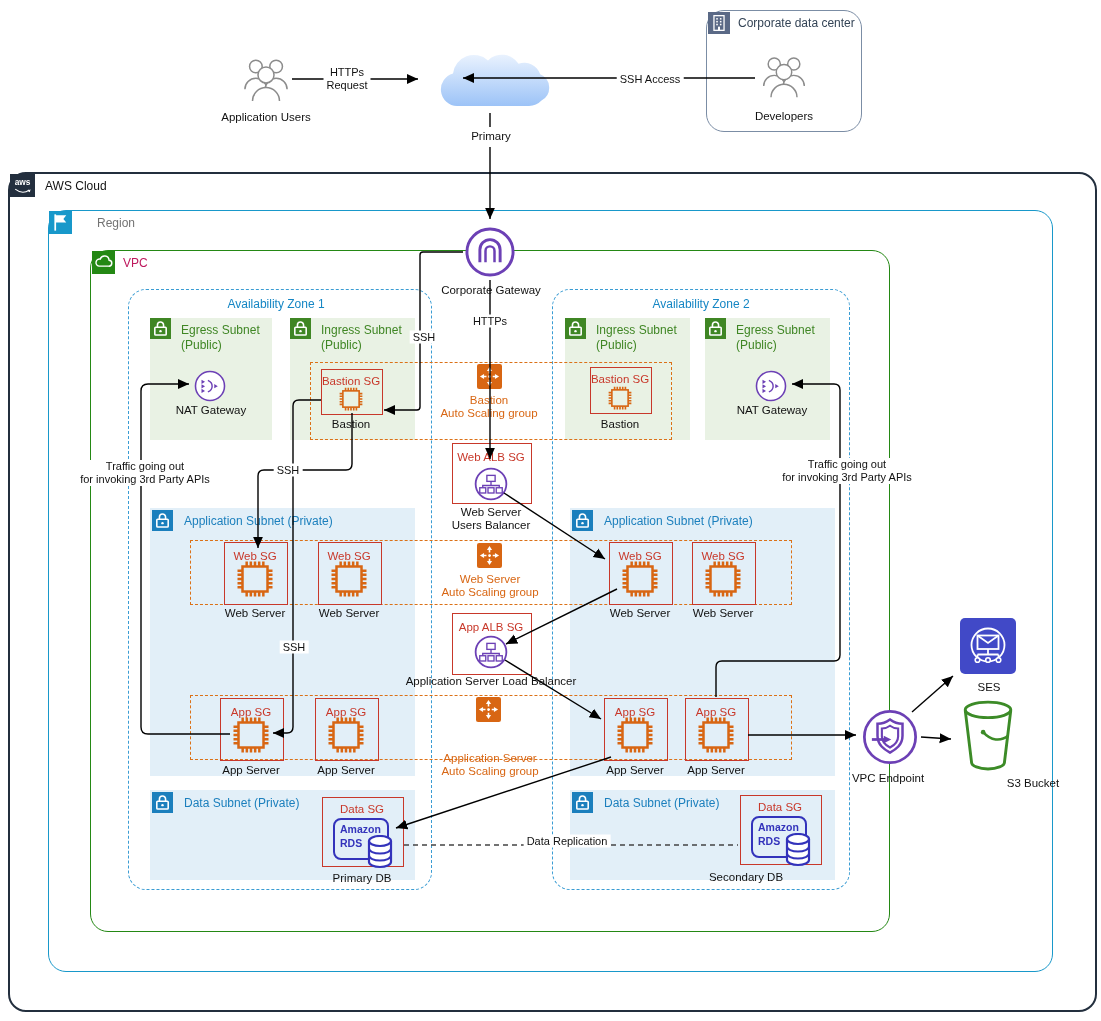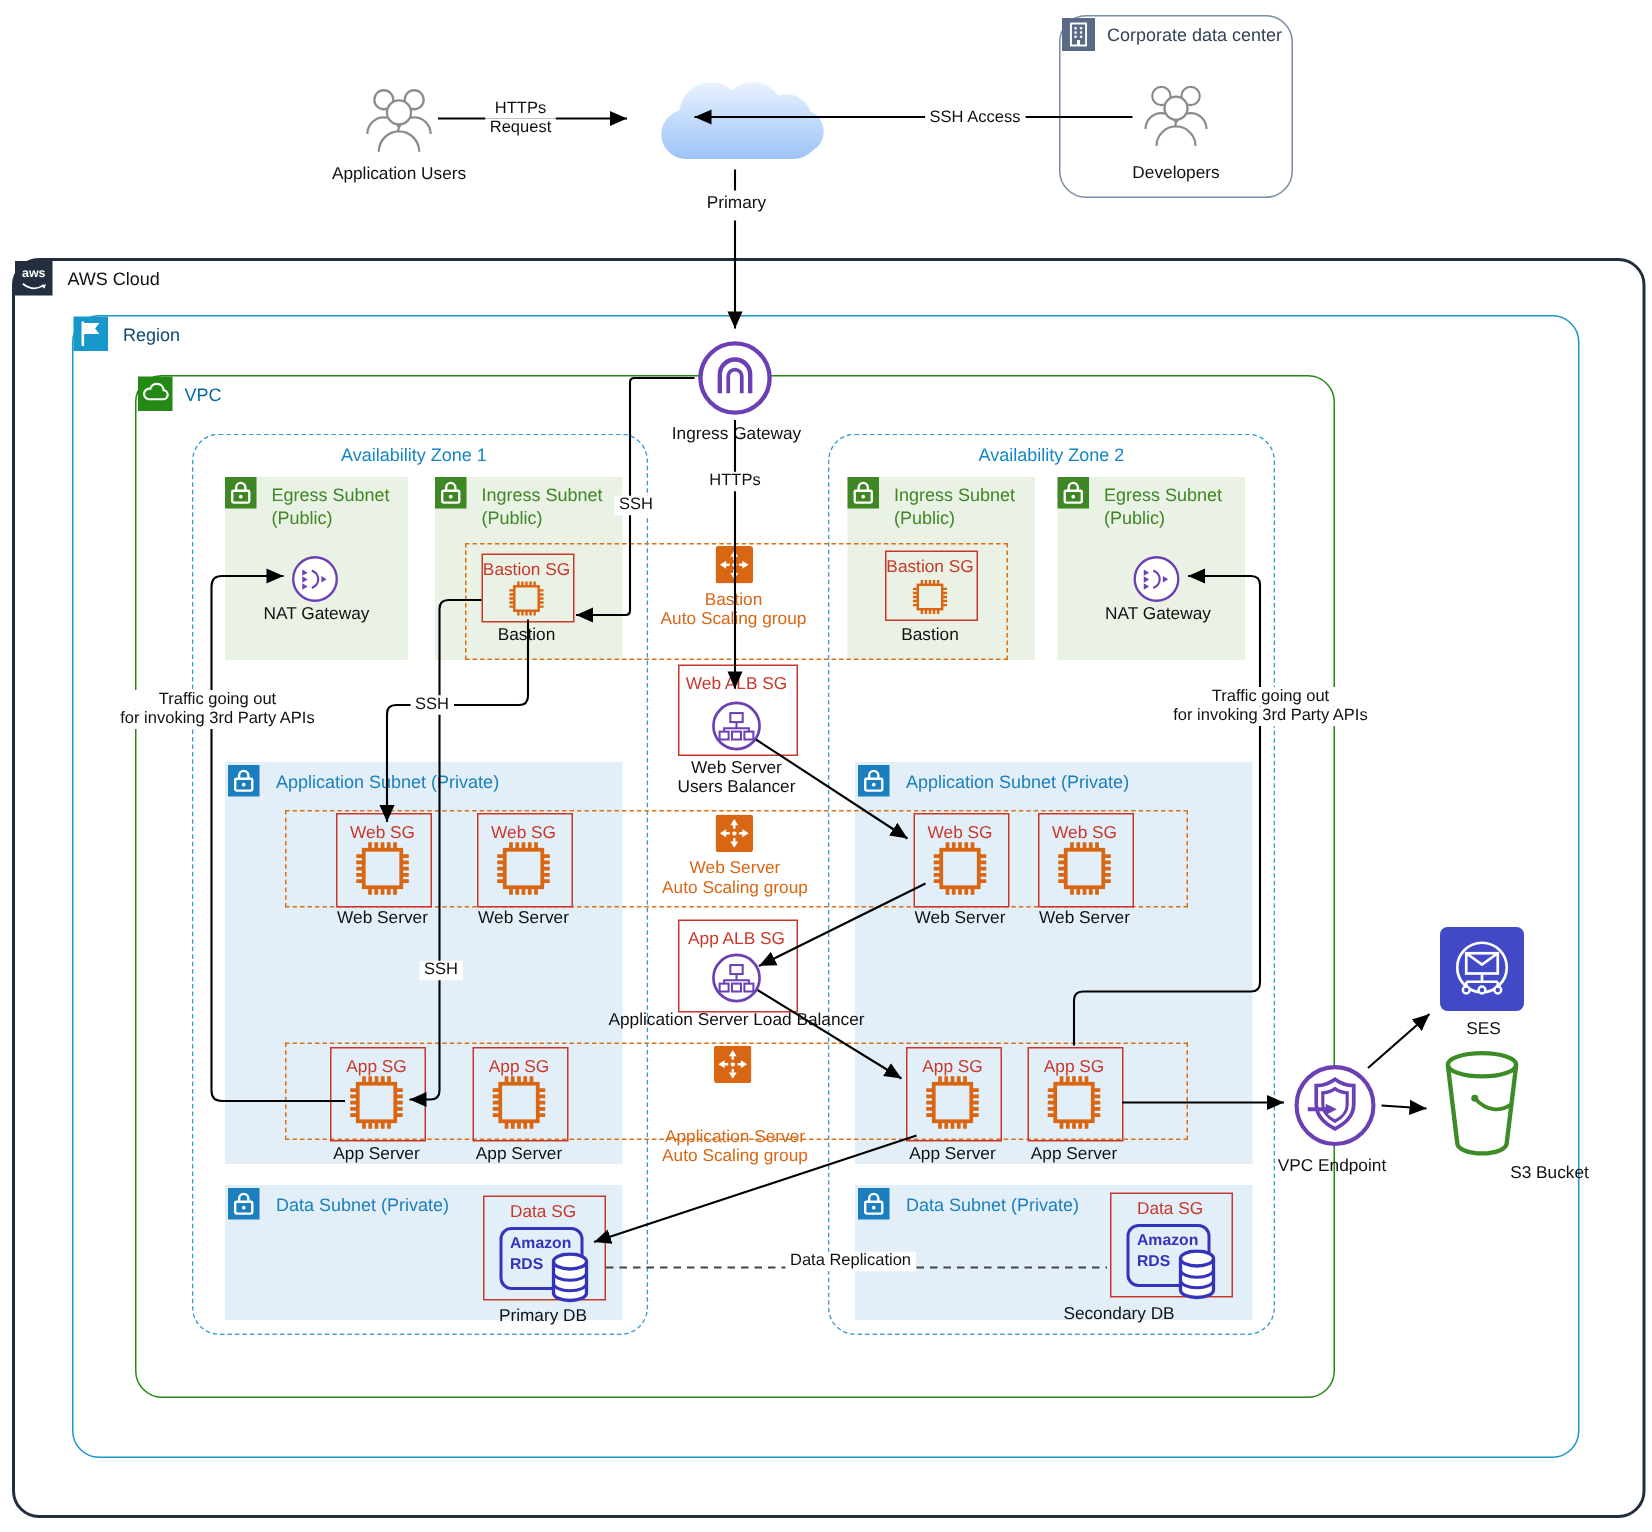--- a/index.html
+++ b/index.html
@@ -179,30 +179,30 @@
     </div>
     <div class="htitle" style="left:35px;top:5px;color:#111;">AWS Cloud</div>
   </div>
 
   <div class="grp grp-region" style="left:48px;top:210px;width:1003px;height:760px;">
     <div class="hicon" style="left:0;top:0;width:23px;height:23px;background:#1898CA;">
       <svg width="23" height="23" viewBox="0 0 24 24">
           <use href="#sym-flag"></use>
         </svg>
     </div>
-    <div class="htitle" style="left:33px;top:5px;color:#0c4a6e;text-align:right;">Region</div>
+    <div class="htitle" style="left:48px;top:5px;color:#737373;text-align:right;">Region</div>
   </div>
 
   <div class="grp grp-vpc" style="left:90px;top:250px;width:798px;height:680px;">
     <div class="hicon" style="left:1px;top:0;width:23px;height:23px;background:#248814;">
       <svg width="23" height="23" viewBox="0 0 24 24">
           <use href="#sym-vpccloud"></use>
         </svg>
     </div>
-    <div class="htitle" style="left:32px;top:5px;color:#0369a1;">VPC</div>
+    <div class="htitle" style="left:32px;top:5px;color:#be185d;">VPC</div>
   </div>
 
   <div class="grp grp-az" style="left:128px;top:289px;width:302px;height:599px;"></div>
   <div class="cl azblue" style="left:276px;top:304px;font-size:12px;">Availability Zone 1</div>
   <div class="grp grp-az" style="left:552px;top:289px;width:296px;height:599px;"></div>
   <div class="cl azblue" style="left:701px;top:304px;font-size:12px;">Availability Zone 2</div>
 
   <div class="subnet green" style="left:150px;top:318px;width:122px;height:122px;"></div>
   <div class="hicon" style="left:150px;top:318px;width:21px;height:21px;background:#3F8624;">
     <svg width="21" height="21" viewBox="0 0 24 24">
@@ -394,21 +394,21 @@
     <div class="rdstxt" style="left:5px;top:17px;">RDS</div>
   </div>
   <svg class="node" style="left:784px;top:833px;" width="28" height="34" viewBox="0 0 28 34">
       <use href="#sym-rdscyl"></use>
     </svg>
   <div class="cl" style="left:746px;top:877px;">Secondary DB</div>
 
   <svg class="node" style="left:463px;top:225px;color:#6C40B5;" width="54" height="54" viewBox="0 0 48 48">
       <use href="#sym-igw"></use>
     </svg>
-  <div class="cl" style="left:491px;top:290px;">Ingress Gateway</div>
+  <div class="cl" style="left:491px;top:290px;">Corporate Gateway</div>
 
   <div class="sg" style="left:452px;top:443px;width:78px;height:59px;"></div>
   <div class="cl red" style="left:491px;top:457px;">Web ALB SG</div>
   <svg class="node" style="left:473px;top:466px;color:#6C40B5;" width="36" height="36" viewBox="0 0 48 48">
       <use href="#sym-alb"></use>
     </svg>
   <div class="cl" style="left:491px;top:519px;">
     <div>Web Server</div>
       <div>Users Balancer</div>
   </div>

